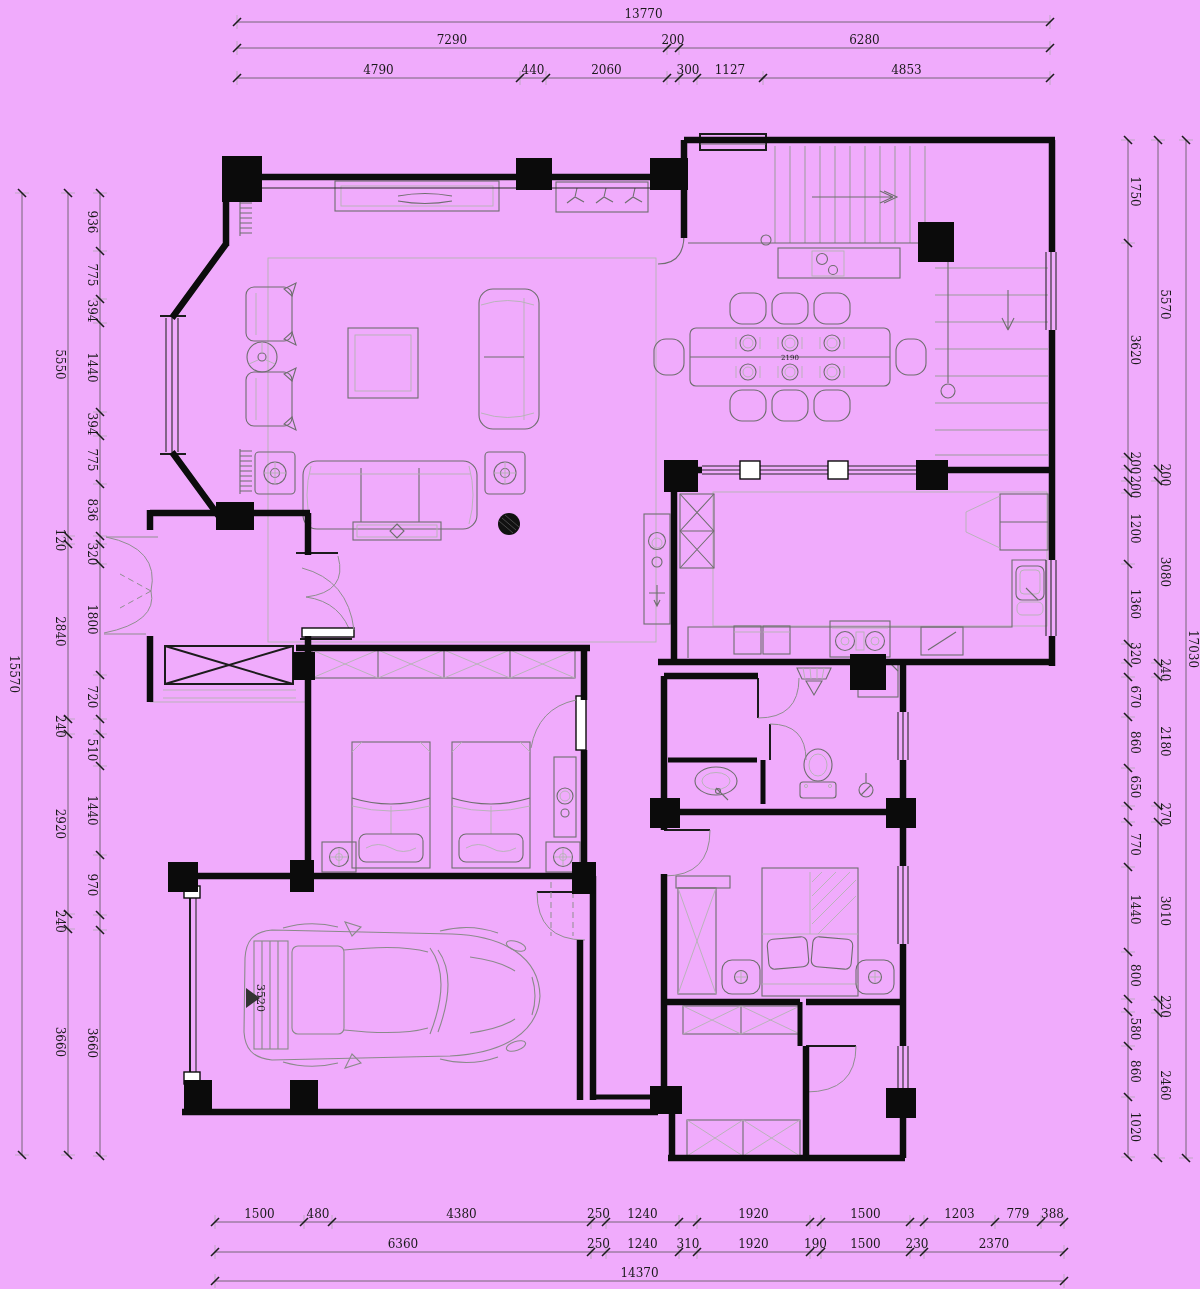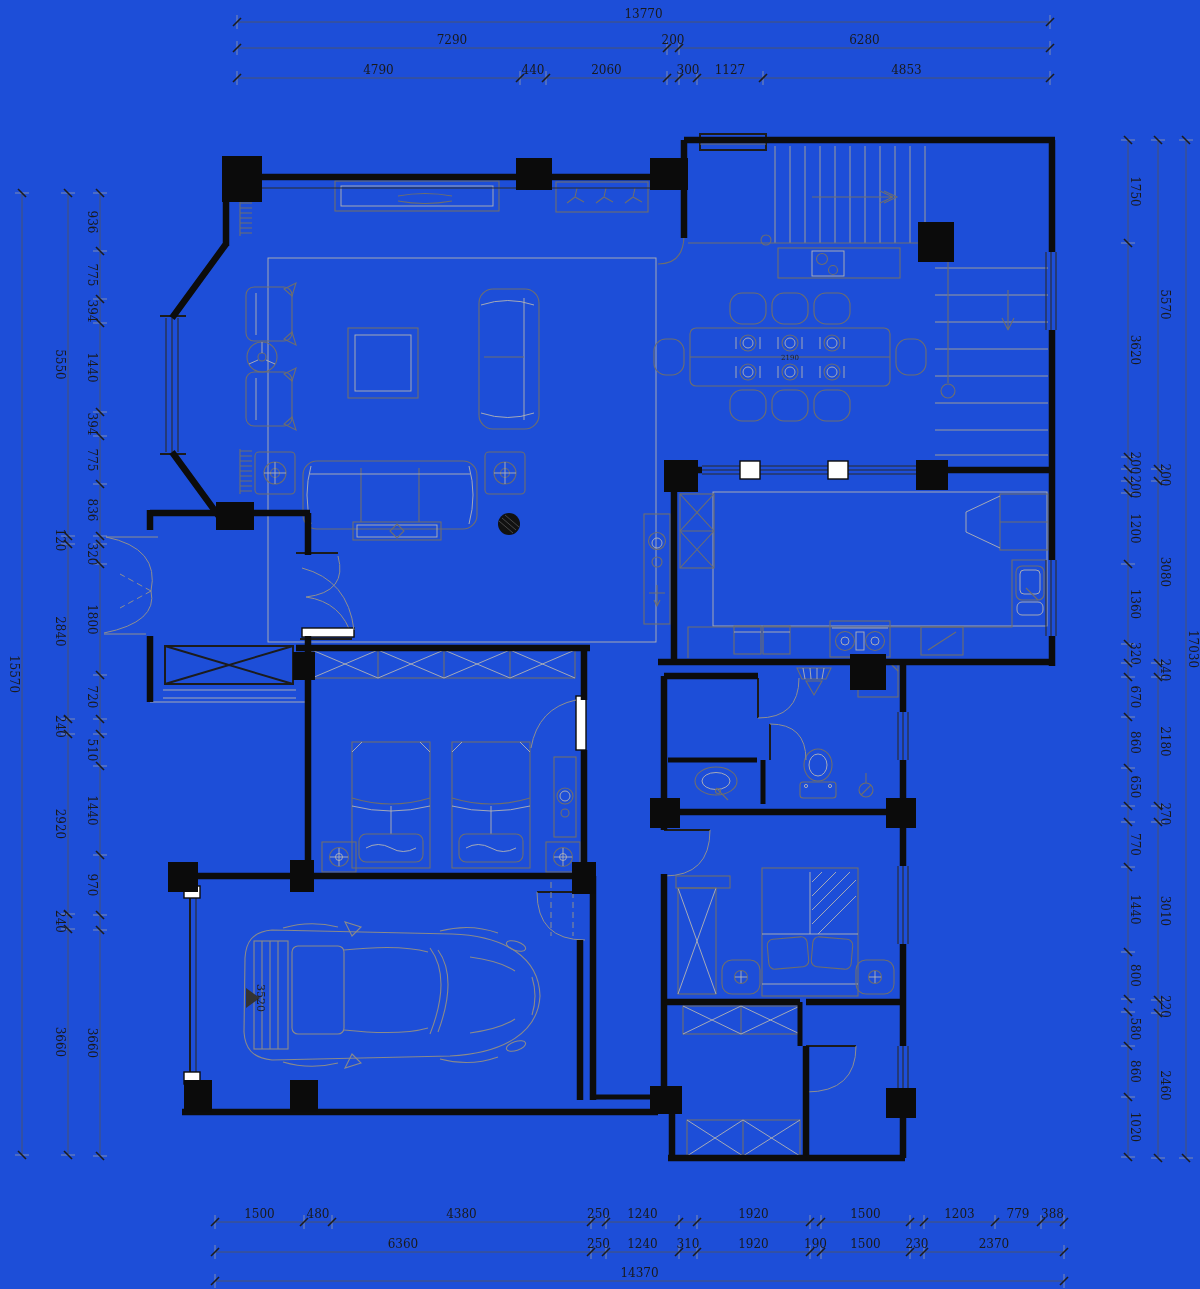--- a/index.html
+++ b/index.html
@@ -1,16 +1,16 @@
 <!DOCTYPE html>
 <html><head>
 <meta charset="utf-8">
 <style>
   html,body{margin:0;padding:0;background:#f7f7f7;}
-  .stage{position:relative;width:1200px;height:1289px;background:#1d4ed8;overflow:hidden;
+  .stage{position:relative;width:1200px;height:1289px;background:#f0abfc;overflow:hidden;
          font-family:"DejaVu Serif", serif;}
   svg{display:block}
   
   .wall  {stroke:#0c0c0c;stroke-width:6.5;fill:none;stroke-linecap:butt}
   .wall5 {stroke:#0c0c0c;stroke-width:5;fill:none}
   .w2    {stroke:#1c1c1c;stroke-width:2;fill:none}
   .thin  {stroke:#6e6e6e;stroke-width:1.1;fill:none}
   .lt    {stroke:#b3b3b3;stroke-width:0.9;fill:none}
   .car   {stroke:#8a8a8a;stroke-width:1.1;fill:none}
   .win   {stroke:#2b2b2b;stroke-width:1.1;fill:none}

